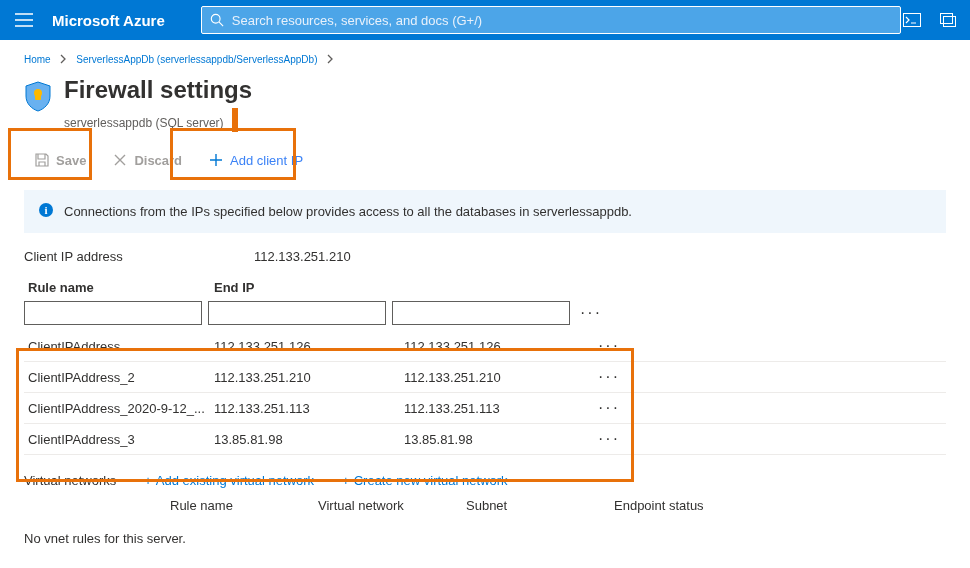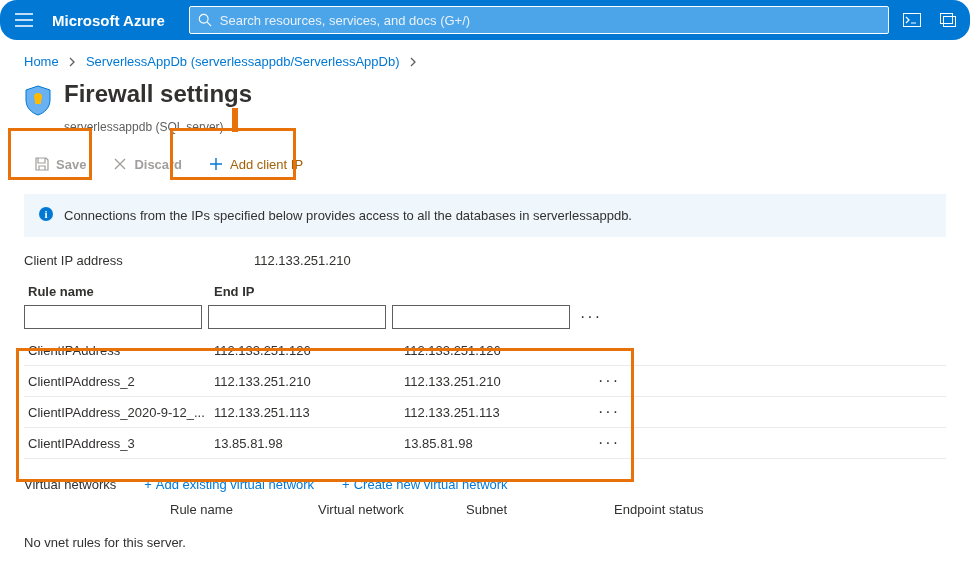--- a/index.html
+++ b/index.html
@@ -1,38 +1,38 @@
 <!DOCTYPE html>
 <html><head>
   <meta charset="utf-8">
   <style>
     * { box-sizing: border-box; margin: 0; padding: 0; }
     body { font-family: 'Segoe UI', Arial, sans-serif; font-size: 13px; color: #323130; background: #fff; width: 970px; }
     
-    .top-bar { background: #0078d4; height: 40px; display: flex; align-items: center; padding: 0 12px; color: #fff; border-radius: 17px; }
+    .top-bar { background: #0078d4; height: 40px; display: flex; align-items: center; padding: 0 12px; color: #fff; }
     .hamburger { width: 24px; height: 24px; display: flex; align-items: center; justify-content: center; cursor: pointer; }
     .brand { font-size: 15px; font-weight: 600; margin-left: 16px; margin-right: 24px; }
-    .search-box { flex: 1; max-width: 700px; background: #4ca5e8; border: 1px solid #fff; border-radius: 2px; height: 28px; display: flex; align-items: center; padding: 0 8px; color: #fff; }
+    .search-box { flex: 1; max-width: 700px; background: #4ca5e8; border: 1px solid #fff; border-radius: 2px; height: 28px; display: flex; align-items: center; padding: 0 8px; color: #fff; margin-left: 12px; }
     .search-box svg { margin-right: 8px; }
     .search-box input { background: transparent; border: none; outline: none; color: #fff; font-size: 13px; flex: 1; }
     .search-box input::placeholder { color: #e8f1fb; }
     .top-icons { margin-left: auto; display: flex; gap: 16px; }
     .top-icon { width: 20px; height: 20px; display:flex; align-items:center; justify-content:center;}
     
-    .breadcrumb { padding: 14px 24px 10px; font-size: 13px; }
+    .breadcrumb { padding: 14px 24px 10px; font-size: 10px; }
     .breadcrumb a { color: #0078d4; text-decoration: none; }
     .breadcrumb .sep { color: #605e5c; margin: 0 6px; display:inline-block; vertical-align:middle;}
     
     .header-section { padding: 0 24px 8px; display: flex; align-items: flex-start; gap: 12px; }
     .shield-icon { width: 28px; height: 32px; margin-top: 4px; }
     .header-text h1 { font-size: 24px; font-weight: 600; color: #323130; }
     .header-text .subtitle { font-size: 12px; color: #605e5c; margin-top: 12px; }
     
     .toolbar { padding: 8px 24px 12px; display: flex; gap: 6px; align-items: center; }
-    .tool-btn { display: flex; align-items: center; gap: 6px; padding: 6px 10px; border: none; background: transparent; cursor: pointer; font-size: 13px; color: #a16207; }
+    .tool-btn { display: flex; align-items: center; gap: 6px; padding: 6px 10px; border: none; background: transparent; cursor: pointer; font-size: 13px; color: #3b82f6; }
     .tool-btn.disabled { color: #a19f9d; font-weight: bold; }
     .tool-btn svg { width: 16px; height: 16px; }
     
     .highlight-box { border: 3px solid #e8710a; position: absolute; pointer-events: none; }
     .hl1 { left: 8px; top: 128px; width: 84px; height: 52px; }
     .hl1b { left: 170px; top: 128px; width: 126px; height: 52px; }
     .hl1c { position:absolute; left:232px; top:108px; width:6px; height:24px; background:#e8710a; }
     .hl2 { left: 16px; top: 348px; width: 618px; height: 134px; }
     
     .info-banner { margin: 4px 24px 16px; background: #eff6fc; padding: 12px 14px; display: flex; align-items: center; gap: 10px; font-size: 13px; color: #323130; }

